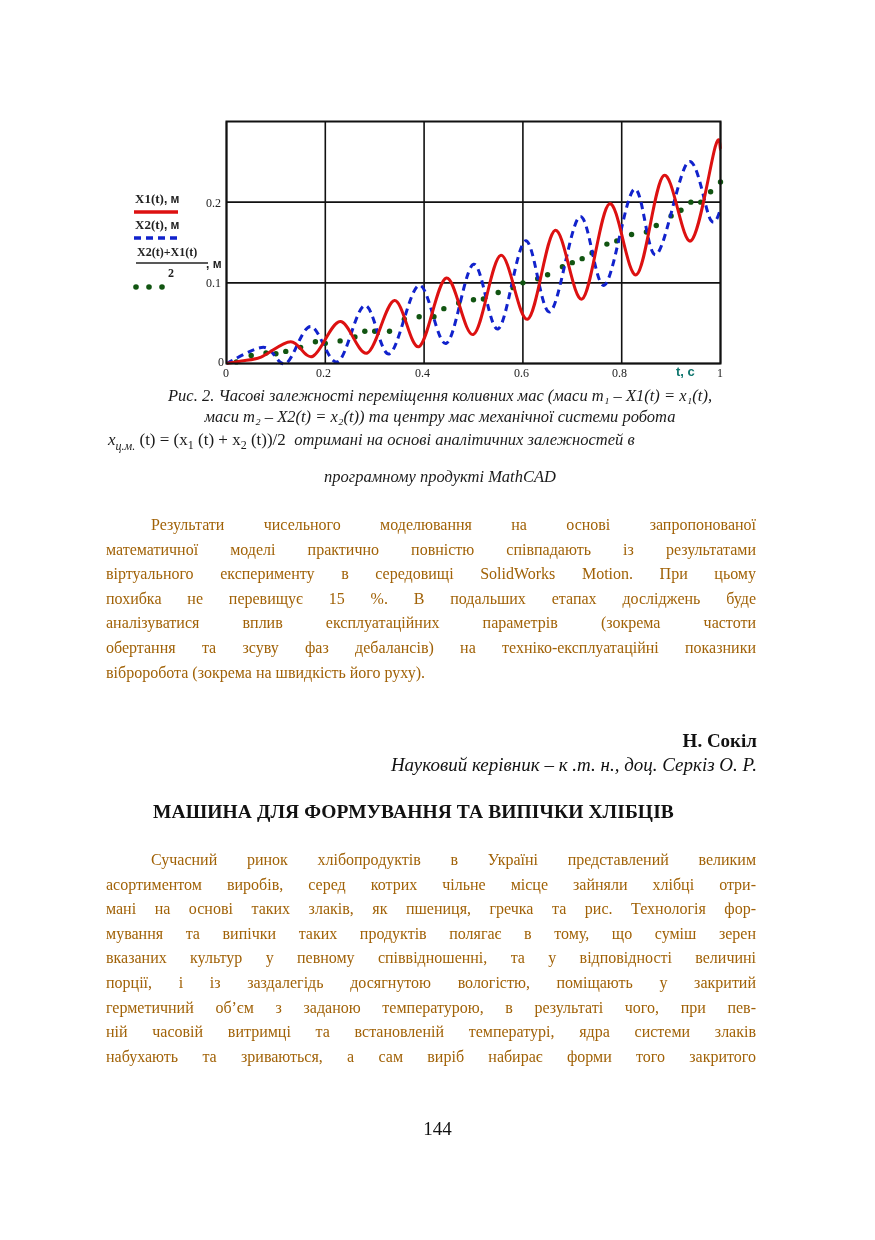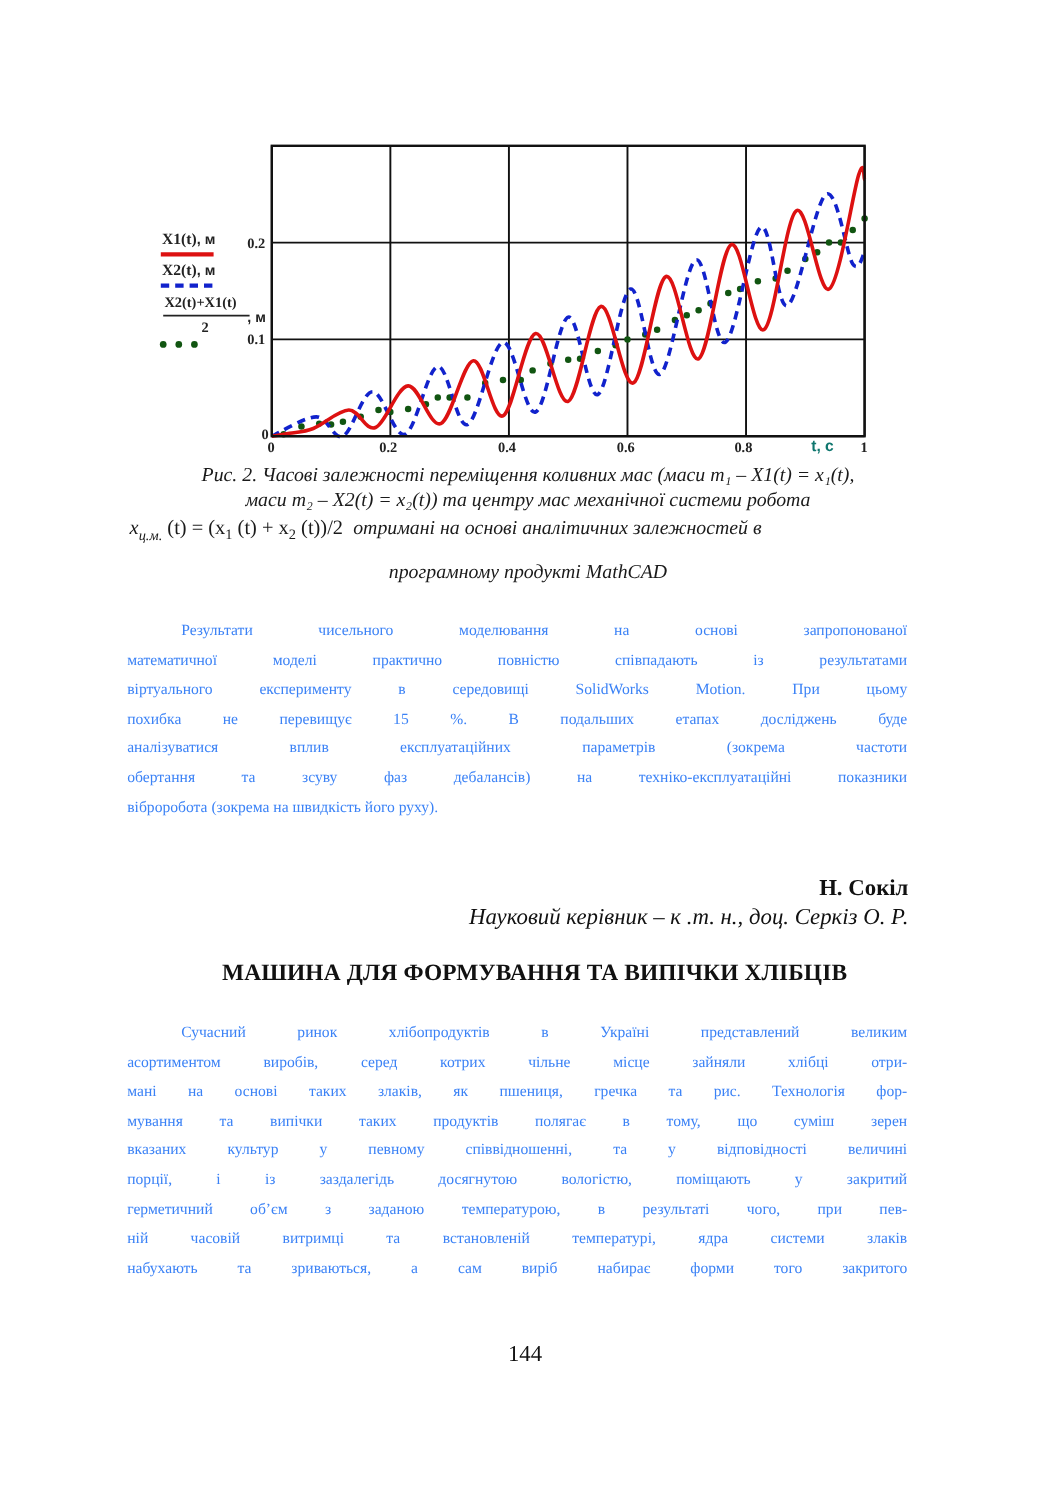--- a/index.html
+++ b/index.html
@@ -3,39 +3,39 @@
 <meta charset="utf-8">
 <style>
   html, body { margin: 0; padding: 0; background: #ffffff; }
   body { width: 875px; height: 1240px; position: relative; overflow: hidden;
          font-family: "Liberation Serif", "DejaVu Serif", serif; color: #111; }
   
   #chart { position: absolute; left: 0; top: 0; width: 765px; height: 390px; }
   .legend-label { position: absolute; font-family: "Liberation Serif", serif; font-weight: bold;
                   font-size: 13px; color: #222; white-space: nowrap; }
   .legend-label .unit { font-family: "Liberation Sans", sans-serif; font-size: 12px; }
-  .tick { position: absolute; font-family: "Liberation Serif", serif; font-weight: bold; font-size: 12px; color: #222; }
+  .tick { position: absolute; font-family: "Liberation Serif", serif; font-weight: normal; font-size: 12px; color: #222; }
   .axis-title { position: absolute; font-family: "Liberation Sans", sans-serif; font-weight: bold; font-size: 13px; color: #0f766e; }
   
   .caption { position: absolute; left: 100px; width: 680px; text-align: center; font-style: italic;
              font-size: 16.5px; line-height: 20px; color: #1a1a1a; }
   .formula-line { position: absolute; left: 108px; top: 430px; font-size: 17px; color: #1a1a1a; white-space: nowrap; }
   .formula-line i { font-style: italic; }
   .formula-line .sub { font-size: 12px; vertical-align: -5px; font-style: italic; }
   .formula-line .sub2 { font-size: 12px; vertical-align: -4px; }
   .formula-line .tail { font-style: italic; font-size: 16.5px; }
   
-  .para { position: absolute; left: 106px; width: 650px; font-size: 13px; line-height: 24.6px;
-          text-align: justify; text-align-last: left; color: #3b82f6; }
+  .para { position: absolute; left: 106px; width: 650px; font-size: 16px; line-height: 24.6px;
+          text-align: justify; text-align-last: left; color: #a16207; }
   .para .line { display: block; text-align: justify; text-align-last: justify; white-space: nowrap; }
   .para .line.last { text-align-last: left; }
   .para .line.indent { text-indent: 45px; }
   .author { position: absolute; right: 118px; top: 730px; font-weight: bold; font-size: 19px; }
   .advisor { position: absolute; right: 118px; top: 754px; font-style: italic; font-size: 19px; }
-  .heading { position: absolute; left: 153px; top: 801px; font-weight: bold; font-size: 19.5px; letter-spacing: 0.1px; margin-left: 32px; }
+  .heading { position: absolute; left: 153px; top: 801px; font-weight: bold; font-size: 19.5px; letter-spacing: 0.1px; }
   .page-num { position: absolute; left: 0; width: 875px; text-align: center; top: 1118px; font-size: 19px; }
 </style>
 </head>
 <body>
 
 <div id="chart">
   <svg id="plot-svg" width="875" height="390" style="position:absolute;left:0;top:0;">
     <g id="grid">
         <line x1="226.5" x2="226.5" y1="121.5" y2="363.5" stroke="#111" stroke-width="1.6"></line>
         <line x1="325.3" x2="325.3" y1="121.5" y2="363.5" stroke="#111" stroke-width="1.6"></line>

